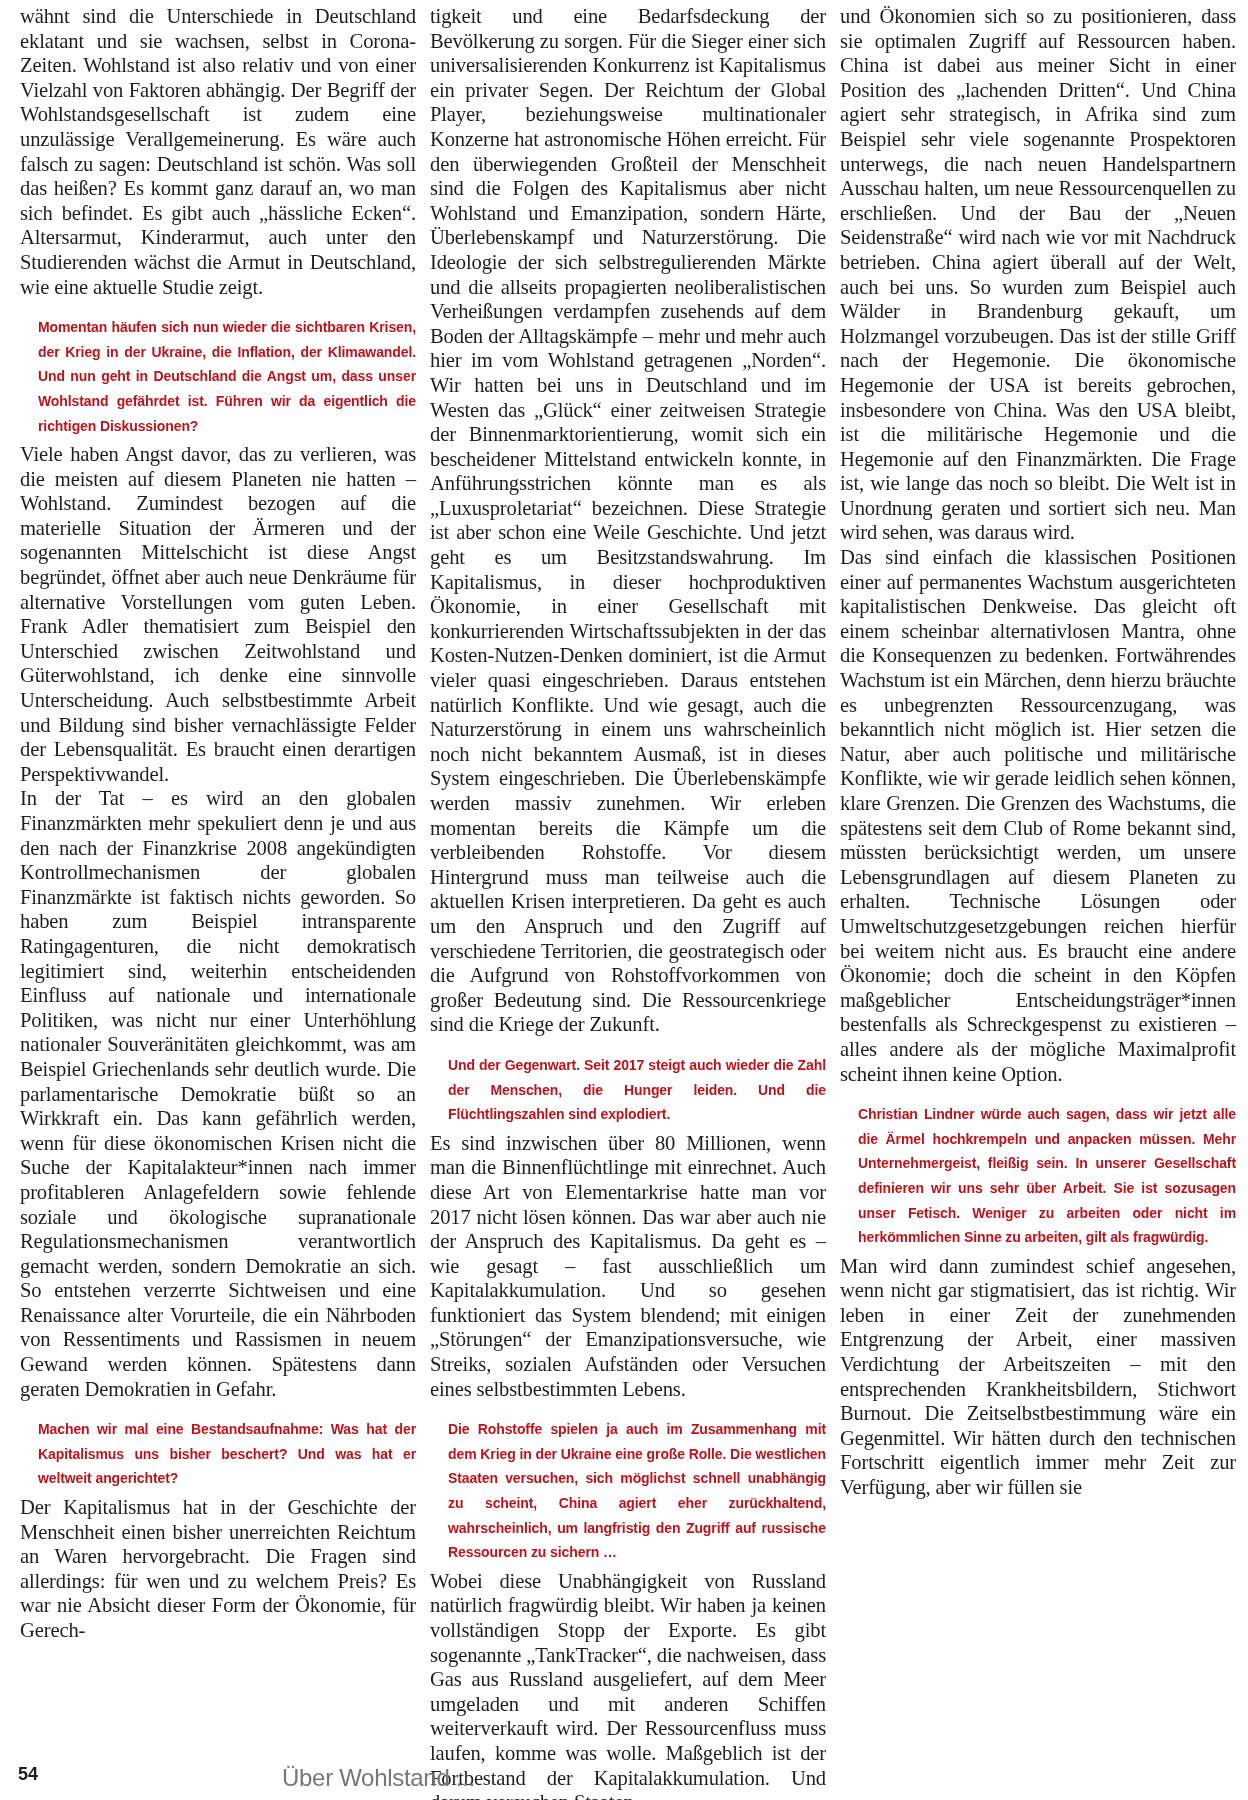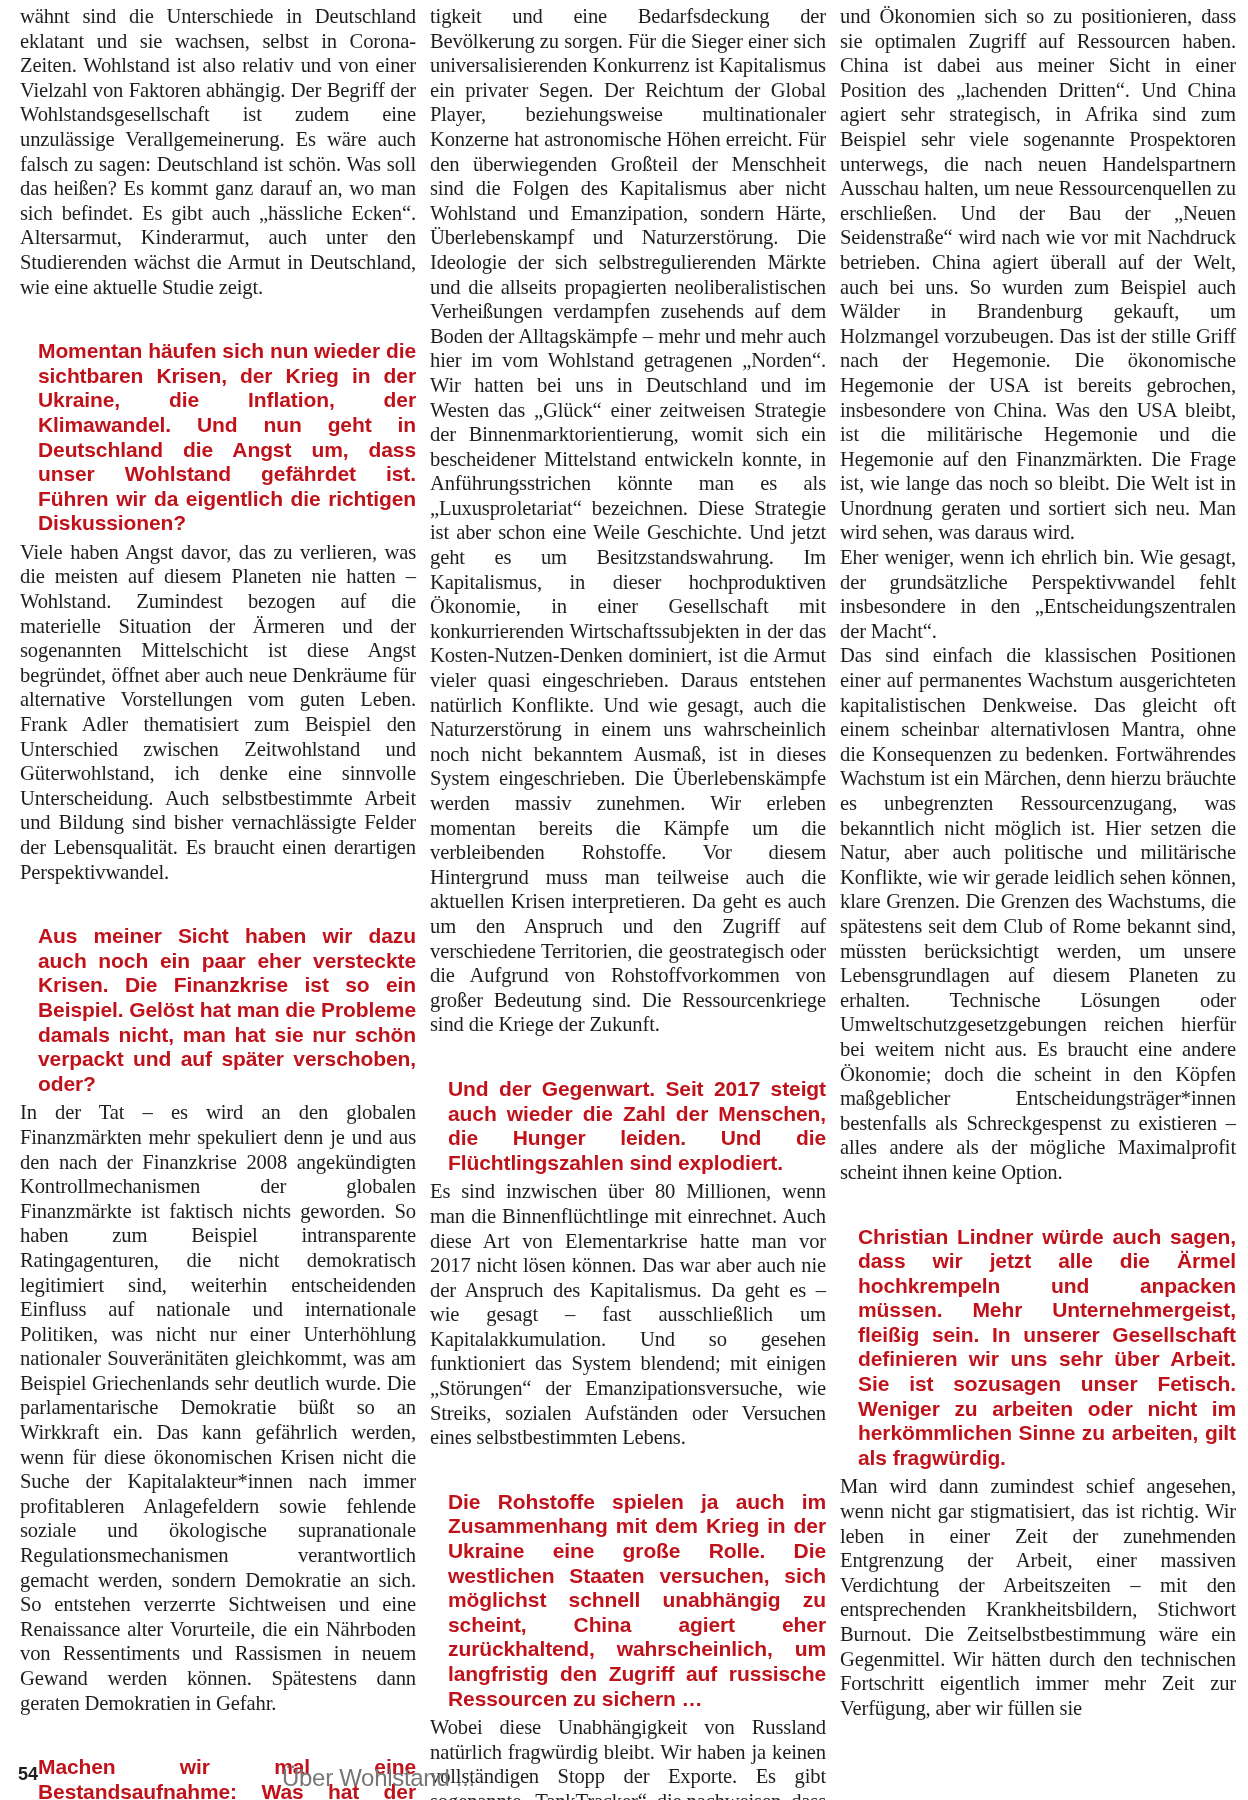--- a/index.html
+++ b/index.html
@@ -36,24 +36,24 @@
       line-height: 24.6px;
       text-align: justify;
       hyphens: manual;
       margin: 0;
       color: #1e1e1e;
       letter-spacing: -0.15px;
     }
     .question {
       font-family: "Liberation Sans", "DejaVu Sans", sans-serif;
       font-weight: bold;
-      font-size: 21px;
+      font-size: 14px;
       line-height: 24.6px;
       color: #c0121a;
-      margin: 40px 0 0 0;
+      margin: 16px 0 0 0;
       padding-left: 18px;
       text-align: justify;
       letter-spacing: -0.1px;
     }
     .question + .body-text { margin-top: 4px; }
 
     .footer-page-number {
       position: absolute;
       left: 18px;
       top: 1764px;
@@ -76,37 +76,35 @@
   </style>
 </head>
 <body>
 
 <div class="page">
 
   <div class="column col-1">
     <p class="body-text">wähnt sind die Unterschiede in Deutschland eklatant und sie wachsen, selbst in Corona-Zeiten. Wohlstand ist also relativ und von einer Vielzahl von Faktoren abhängig. Der Begriff der Wohlstandsgesellschaft ist zudem eine unzulässige Verallgemeinerung. Es wäre auch falsch zu sagen: Deutschland ist schön. Was soll das heißen? Es kommt ganz darauf an, wo man sich befindet. Es gibt auch „hässliche Ecken“. Altersarmut, Kinderarmut, auch unter den Studierenden wächst die Armut in Deutschland, wie eine aktuelle Studie zeigt.</p>
     <p class="question">Momentan häufen sich nun wieder die sichtbaren Krisen, der Krieg in der Ukraine, die Inflation, der Klimawandel. Und nun geht in Deutschland die Angst um, dass unser Wohlstand gefährdet ist. Führen wir da eigentlich die richtigen Diskussionen?</p>
     <p class="body-text">Viele haben Angst davor, das zu verlieren, was die meisten auf diesem Planeten nie hatten – Wohlstand. Zumindest bezogen auf die materielle Situation der Ärmeren und der sogenannten Mittelschicht ist diese Angst begründet, öffnet aber auch neue Denkräume für alternative Vorstellungen vom guten Leben. Frank Adler thematisiert zum Beispiel den Unterschied zwischen Zeitwohlstand und Güterwohlstand, ich denke eine sinnvolle Unterscheidung. Auch selbstbestimmte Arbeit und Bildung sind bisher vernachlässigte Felder der Lebensqualität. Es braucht einen derartigen Perspektivwandel.</p>
-    <p class="question">Aus meiner Sicht haben wir dazu auch noch ein paar eher versteckte Krisen. Die Finanzkrise ist so ein Beispiel. Gelöst hat man die Probleme damals nicht, man hat sie nur schön verpackt und auf später verschoben, oder?</p>
     <p class="body-text">In der Tat – es wird an den globalen Finanzmärkten mehr spekuliert denn je und aus den nach der Finanzkrise 2008 angekündigten Kontrollmechanismen der globalen Finanzmärkte ist faktisch nichts geworden. So haben zum Beispiel intransparente Ratingagenturen, die nicht demokratisch legitimiert sind, weiterhin entscheidenden Einfluss auf nationale und internationale Politiken, was nicht nur einer Unterhöhlung nationaler Souveränitäten gleichkommt, was am Beispiel Griechenlands sehr deutlich wurde. Die parlamentarische Demokratie büßt so an Wirkkraft ein. Das kann gefährlich werden, wenn für diese ökonomischen Krisen nicht die Suche der Kapitalakteur*innen nach immer profitableren Anlagefeldern sowie fehlende soziale und ökologische supranationale Regulationsmechanismen verantwortlich gemacht werden, sondern Demokratie an sich. So entstehen verzerrte Sichtweisen und eine Renaissance alter Vorurteile, die ein Nährboden von Ressentiments und Rassismen in neuem Gewand werden können. Spätestens dann geraten Demokratien in Gefahr.</p>
     <p class="question">Machen wir mal eine Bestandsaufnahme: Was hat der Kapitalismus uns bisher beschert? Und was hat er weltweit angerichtet?</p>
     <p class="body-text">Der Kapitalismus hat in der Geschichte der Menschheit einen bisher unerreichten Reichtum an Waren hervorgebracht. Die Fragen sind allerdings: für wen und zu welchem Preis? Es war nie Absicht dieser Form der Ökonomie, für Gerech-</p>
   </div>
 
   <div class="column col-2">
     <p class="body-text">tigkeit und eine Bedarfsdeckung der Bevölkerung zu sorgen. Für die Sieger einer sich universalisierenden Konkurrenz ist Kapitalismus ein privater Segen. Der Reichtum der Global Player, beziehungsweise multinationaler Konzerne hat astronomische Höhen erreicht. Für den überwiegenden Großteil der Menschheit sind die Folgen des Kapitalismus aber nicht Wohlstand und Emanzipation, sondern Härte, Überlebenskampf und Naturzerstörung. Die Ideologie der sich selbstregulierenden Märkte und die allseits propagierten neoliberalistischen Verheißungen verdampfen zusehends auf dem Boden der Alltagskämpfe – mehr und mehr auch hier im vom Wohlstand getragenen „Norden“. Wir hatten bei uns in Deutschland und im Westen das „Glück“ einer zeitweisen Strategie der Binnenmarktorientierung, womit sich ein bescheidener Mittelstand entwickeln konnte, in Anführungsstrichen könnte man es als „Luxusproletariat“ bezeichnen. Diese Strategie ist aber schon eine Weile Geschichte. Und jetzt geht es um Besitzstandswahrung. Im Kapitalismus, in dieser hochproduktiven Ökonomie, in einer Gesellschaft mit konkurrierenden Wirtschaftssubjekten in der das Kosten-Nutzen-Denken dominiert, ist die Armut vieler quasi eingeschrieben. Daraus entstehen natürlich Konflikte. Und wie gesagt, auch die Naturzerstörung in einem uns wahrscheinlich noch nicht bekanntem Ausmaß, ist in dieses System eingeschrieben. Die Überlebenskämpfe werden massiv zunehmen. Wir erleben momentan bereits die Kämpfe um die verbleibenden Rohstoffe. Vor diesem Hintergrund muss man teilweise auch die aktuellen Krisen interpretieren. Da geht es auch um den Anspruch und den Zugriff auf verschiedene Territorien, die geostrategisch oder die Aufgrund von Rohstoffvorkommen von großer Bedeutung sind. Die Ressourcenkriege sind die Kriege der Zukunft.</p>
     <p class="question">Und der Gegenwart. Seit 2017 steigt auch wieder die Zahl der Menschen, die Hunger leiden. Und die Flüchtlingszahlen sind explodiert.</p>
     <p class="body-text">Es sind inzwischen über 80 Millionen, wenn man die Binnenflüchtlinge mit einrechnet. Auch diese Art von Elementarkrise hatte man vor 2017 nicht lösen können. Das war aber auch nie der Anspruch des Kapitalismus. Da geht es – wie gesagt – fast ausschließlich um Kapitalakkumulation. Und so gesehen funktioniert das System blendend; mit einigen „Störungen“ der Emanzipationsversuche, wie Streiks, sozialen Aufständen oder Versuchen eines selbstbestimmten Lebens.</p>
     <p class="question">Die Rohstoffe spielen ja auch im Zusammenhang mit dem Krieg in der Ukraine eine große Rolle. Die westlichen Staaten versuchen, sich möglichst schnell unabhängig zu scheint, China agiert eher zurückhaltend, wahrscheinlich, um langfristig den Zugriff auf russische Ressourcen zu sichern …</p>
     <p class="body-text">Wobei diese Unabhängigkeit von Russland natürlich fragwürdig bleibt. Wir haben ja keinen vollständigen Stopp der Exporte. Es gibt sogenannte „TankTracker“, die nachweisen, dass Gas aus Russland ausgeliefert, auf dem Meer umgeladen und mit anderen Schiffen weiterverkauft wird. Der Ressourcenfluss muss laufen, komme was wolle. Maßgeblich ist der Fortbestand der Kapitalakkumulation. Und darum versuchen Staaten</p>
   </div>
 
   <div class="column col-3">
     <p class="body-text">und Ökonomien sich so zu positionieren, dass sie optimalen Zugriff auf Ressourcen haben. China ist dabei aus meiner Sicht in einer Position des „lachenden Dritten“. Und China agiert sehr strategisch, in Afrika sind zum Beispiel sehr viele sogenannte Prospektoren unterwegs, die nach neuen Handelspartnern Ausschau halten, um neue Ressourcenquellen zu erschließen. Und der Bau der „Neuen Seidenstraße“ wird nach wie vor mit Nachdruck betrieben. China agiert überall auf der Welt, auch bei uns. So wurden zum Beispiel auch Wälder in Brandenburg gekauft, um Holzmangel vorzubeugen. Das ist der stille Griff nach der Hegemonie. Die ökonomische Hegemonie der USA ist bereits gebrochen, insbesondere von China. Was den USA bleibt, ist die militärische Hegemonie und die Hegemonie auf den Finanzmärkten. Die Frage ist, wie lange das noch so bleibt. Die Welt ist in Unordnung geraten und sortiert sich neu. Man wird sehen, was daraus wird.</p>
-    <p class="body-text">Eher weniger, wenn ich ehrlich bin. Wie gesagt, der grundsätzliche Perspektivwandel fehlt insbesondere in den „Entscheidungszentralen der Macht“.</p>
     <p class="body-text">Das sind einfach die klassischen Positionen einer auf permanentes Wachstum ausgerichteten kapitalistischen Denkweise. Das gleicht oft einem scheinbar alternativlosen Mantra, ohne die Konsequenzen zu bedenken. Fortwährendes Wachstum ist ein Märchen, denn hierzu bräuchte es unbegrenzten Ressourcenzugang, was bekanntlich nicht möglich ist. Hier setzen die Natur, aber auch politische und militärische Konflikte, wie wir gerade leidlich sehen können, klare Grenzen. Die Grenzen des Wachstums, die spätestens seit dem Club of Rome bekannt sind, müssten berücksichtigt werden, um unsere Lebensgrundlagen auf diesem Planeten zu erhalten. Technische Lösungen oder Umweltschutzgesetzgebungen reichen hierfür bei weitem nicht aus. Es braucht eine andere Ökonomie; doch die scheint in den Köpfen maßgeblicher Entscheidungsträger*innen bestenfalls als Schreckgespenst zu existieren – alles andere als der mögliche Maximalprofit scheint ihnen keine Option.</p>
     <p class="question">Christian Lindner würde auch sagen, dass wir jetzt alle die Ärmel hochkrempeln und anpacken müssen. Mehr Unternehmergeist, fleißig sein. In unserer Gesellschaft definieren wir uns sehr über Arbeit. Sie ist sozusagen unser Fetisch. Weniger zu arbeiten oder nicht im herkömmlichen Sinne zu arbeiten, gilt als fragwürdig.</p>
     <p class="body-text">Man wird dann zumindest schief angesehen, wenn nicht gar stigmatisiert, das ist richtig. Wir leben in einer Zeit der zunehmenden Entgrenzung der Arbeit, einer massiven Verdichtung der Arbeitszeiten – mit den entsprechenden Krankheitsbildern, Stichwort Burnout. Die Zeitselbstbestimmung wäre ein Gegenmittel. Wir hätten durch den technischen Fortschritt eigentlich immer mehr Zeit zur Verfügung, aber wir füllen sie</p>
   </div>
 
   <div class="footer-page-number">54</div>
   <div class="footer-running-title">Über Wohlstand ...</div>
 
 </div>
 

